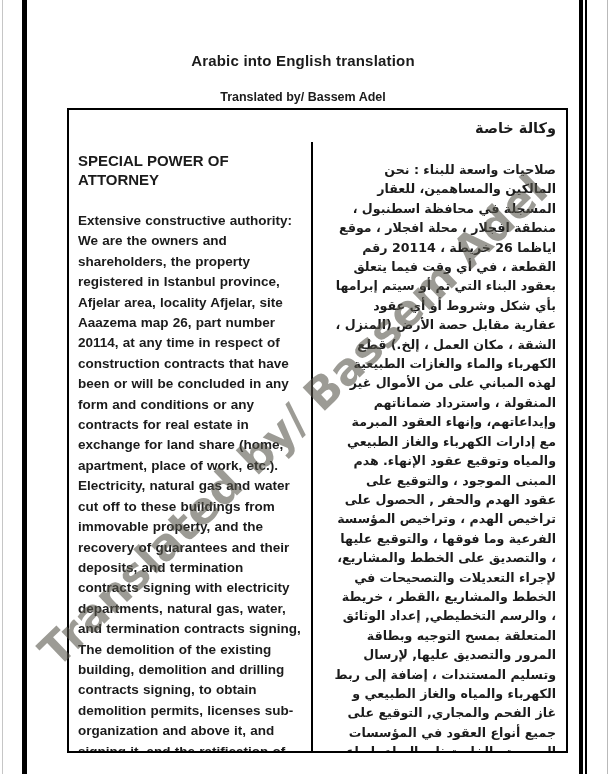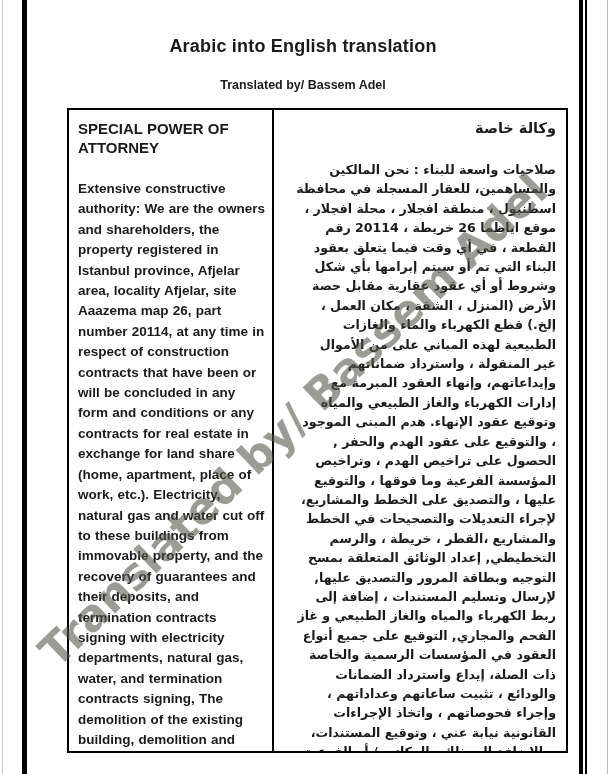--- a/index.html
+++ b/index.html
@@ -30,23 +30,24 @@
 
   
   .doc-header {
     position: absolute;
     left: 30px;
     right: 34px;
     top: 36px;
     text-align: center;
   }
   .doc-title {
-    font-size: 18px;
+    font-size: 15px;
     font-weight: bold;
     letter-spacing: 0.2px;
+    margin-top: 16px;
   }
   .doc-subtitle {
     margin-top: 21px;
     font-size: 12.5px;
     font-weight: bold;
   }
 
   
   .ttable {
     position: absolute;
@@ -57,23 +58,24 @@
     border: 2px solid #000000;
     box-sizing: border-box;
     display: flex;
     background: transparent;
   }
   .col {
     box-sizing: border-box;
     overflow: hidden;
   }
   .col-en {
-    width: 205px;
+    width: 244px;
     border-right: 2px solid #000000;
     padding: 9px 6px 0 9px;
+    margin-top: 32px;
   }
   .col-ar {
     flex: 1;
     direction: rtl;
     text-align: right;
     padding: 9px 10px 0 20px;
     font-family: "DejaVu Sans", sans-serif;
   }
   .col-heading-en {
     font-size: 15px;

